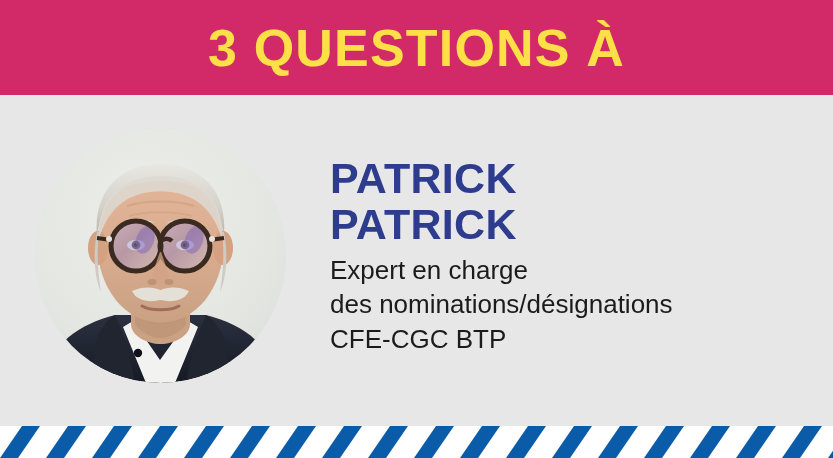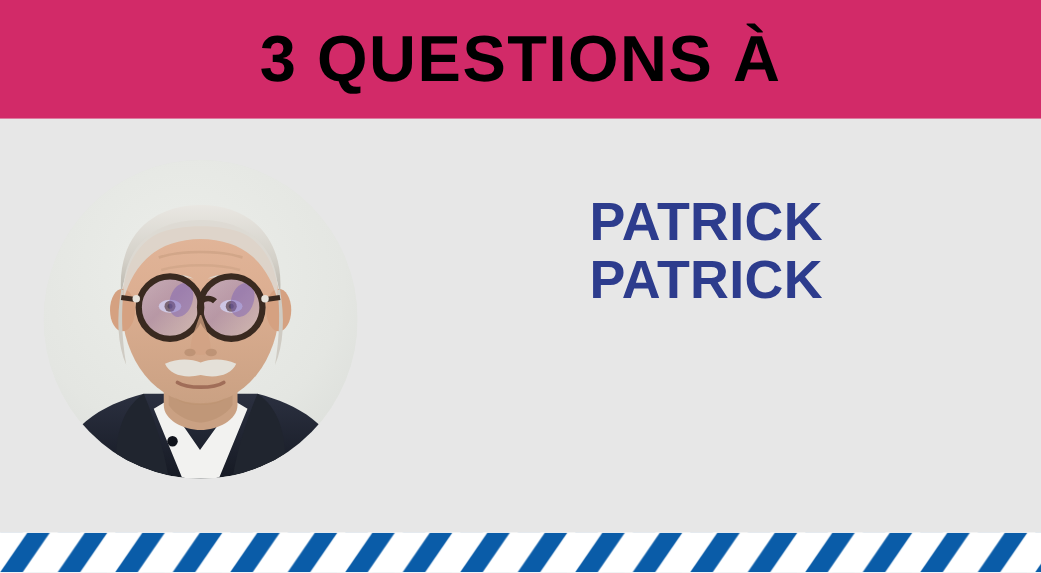--- a/index.html
+++ b/index.html
@@ -22,21 +22,21 @@
     left: 0;
     top: 0;
     width: 833px;
     height: 95px;
     background: #d22a68;
     display: flex;
     align-items: center;
     justify-content: center;
   }
   .header-title {
-    color: #000000;
+    color: #fde047;
     font-size: 52px;
     font-weight: bold;
     letter-spacing: 1.2px;
     line-height: 1;
     white-space: nowrap;
     font-family: "Liberation Sans", sans-serif;
   }
 
   
   .body-area {
@@ -60,21 +60,20 @@
     background: #e3e5e1;
   }
   .portrait-svg { display: block; width: 251px; height: 255px; }
 
   
   .text-block {
     position: absolute;
     left: 330px;
     top: 60px;
     width: 470px;
-    text-align: center;
   }
   .person-name {
     color: #2d3c8d;
     font-size: 43px;
     font-weight: bold;
     line-height: 1.07;
     letter-spacing: 0.3px;
     margin: 0 0 6px 0;
     font-family: "Liberation Sans", sans-serif;
   }
@@ -215,20 +214,25 @@
           <path d="M94 88 C111 83 140 83 157 88" stroke="#c49a7c" stroke-width="2" fill="none" opacity="0.4"></path>
         </g>
       </svg>
     </div>
 
     <div class="text-block">
       <div class="person-name">
         <span>PATRICK</span>
         <span>PATRICK</span>
       </div>
+      <div class="person-role">
+        <span>Expert en charge</span>
+        <span>des nominations/désignations</span>
+        <span>CFE-CGC BTP</span>
+      </div>
     </div>
 
   </div>
 
   <div class="stripe-band">
     <svg width="833" height="32" viewBox="0 0 833 32">
       <defs>
         <pattern id="stripePat" width="46" height="32" patternUnits="userSpaceOnUse">
           <rect x="0" y="0" width="46" height="32" fill="#ffffff"></rect>
           <polygon points="0,32 18,32 40,0 22,0" fill="#0a5ca8"></polygon>

